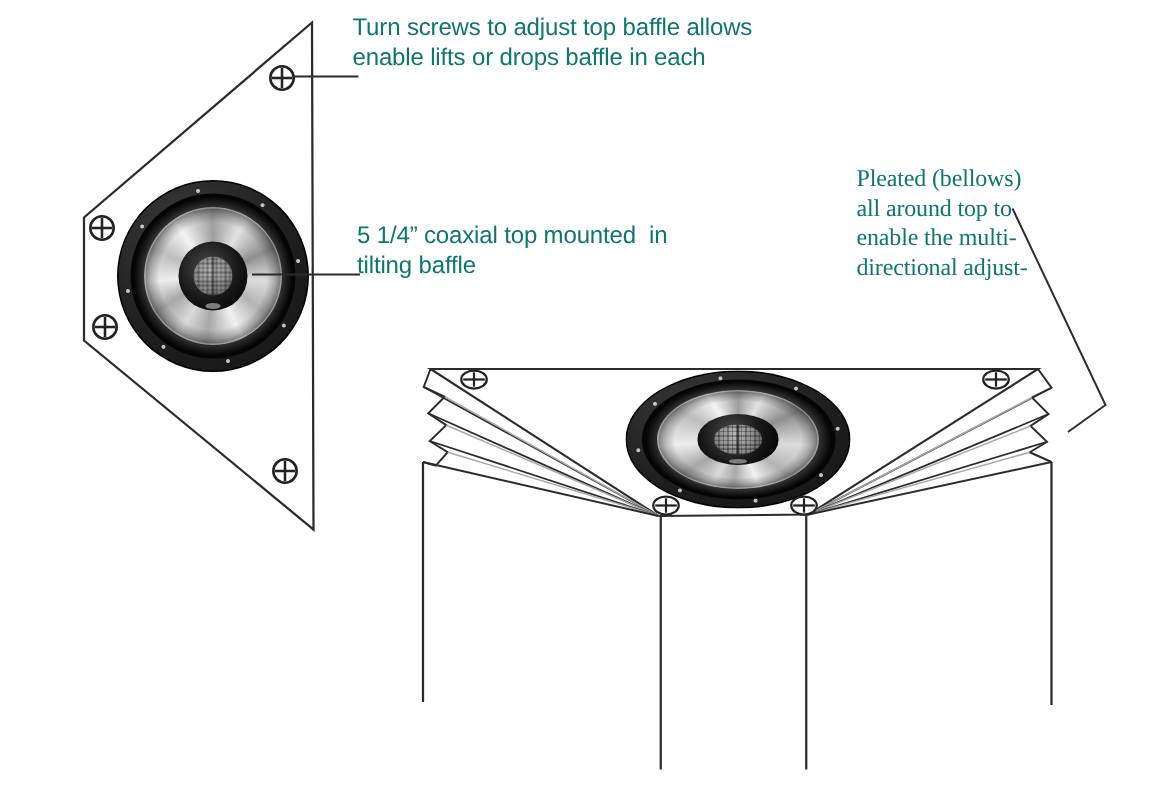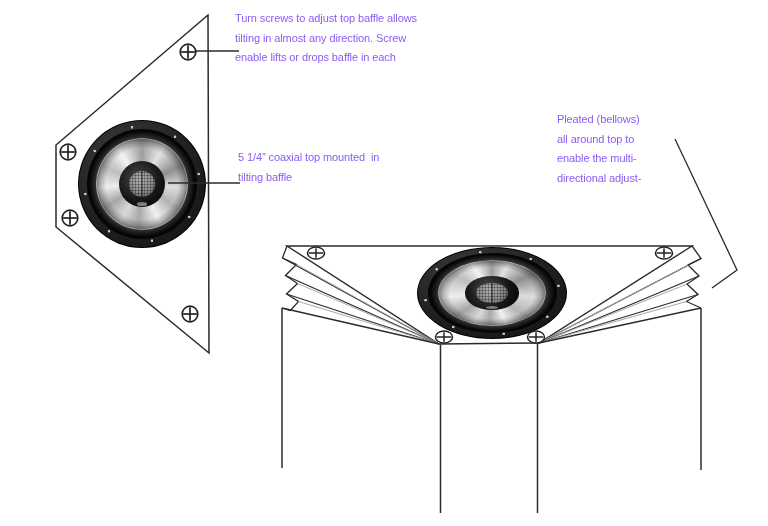--- a/index.html
+++ b/index.html
@@ -16,29 +16,29 @@
     left: 0; top: 0;
     width: 768px; height: 526px;
   }
   .layer-base { z-index: 1; }
   .layer-overlay { z-index: 3; }
 
   
   .note {
     position: absolute;
     z-index: 5;
-    color: #8b5cf6;
-    font-size: 11px;
+    color: #0f766e;
+    font-size: 16px;
     line-height: 19.5px;
     letter-spacing: -0.1px;
   }
   .note-line { white-space: pre; }
   .note-top    { left: 235px; top: 9px;   width: 300px; }
   .note-driver { left: 238px; top: 148px; width: 230px; }
-  .note-pleats { left: 557px; top: 110px; width: 160px; }
+  .note-pleats { left: 571px; top: 110px; width: 160px; font-family: Liberation Serif, serif; }
 
   
   .speaker { position: absolute; z-index: 2; }
   .speaker > div { position: absolute; border-radius: 50%; }
   .spk-rim {
     inset: 0;
     background:
       radial-gradient(circle 1.5px at 94.3% 42.2%, #c4c4c4 0 1px, transparent 1.6px),
       radial-gradient(circle 1.5px at 75.8% 13.1%, #c4c4c4 0 1px, transparent 1.6px),
       radial-gradient(circle 1.5px at 42.2% 5.7%,  #c4c4c4 0 1px, transparent 1.6px),
@@ -179,21 +179,20 @@
     </g>
     <g>
       <ellipse cx="536" cy="337" rx="8.5" ry="6" fill="#fff" stroke="#222" stroke-width="1.5"></ellipse>
       <line x1="528.8" y1="337" x2="543.2" y2="337" stroke="#222" stroke-width="1.5"></line>
       <line x1="536" y1="332.2" x2="536" y2="341.8" stroke="#222" stroke-width="1.5"></line>
     </g>
   </svg>
 
   <div class="note note-top">
     <div class="note-line">Turn screws to adjust top baffle allows</div>
-    <div class="note-line">tilting in almost any direction. Screw</div>
     <div class="note-line">enable lifts or drops baffle in each</div>
   </div>
 
   <div class="note note-driver">
     <div class="note-line">5 1/4” coaxial top mounted  in</div>
     <div class="note-line">tilting baffle</div>
   </div>
 
   <div class="note note-pleats">
     <div class="note-line">Pleated (bellows)</div>

